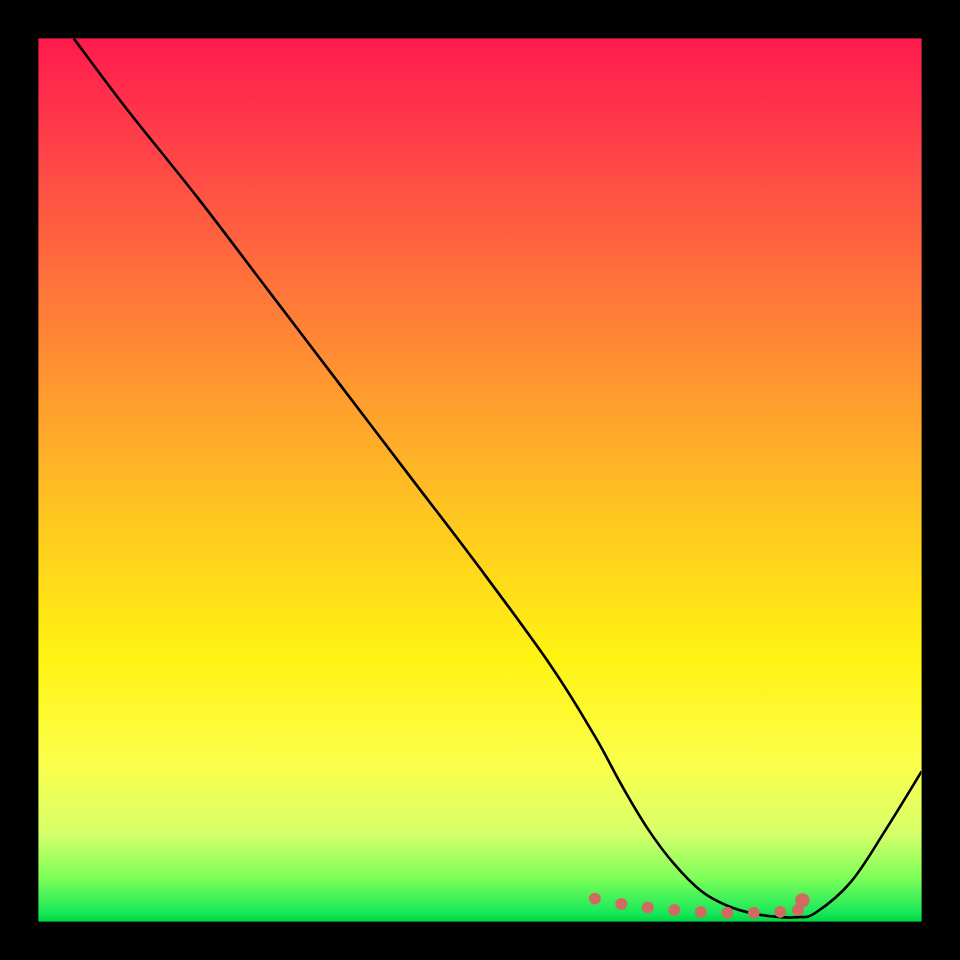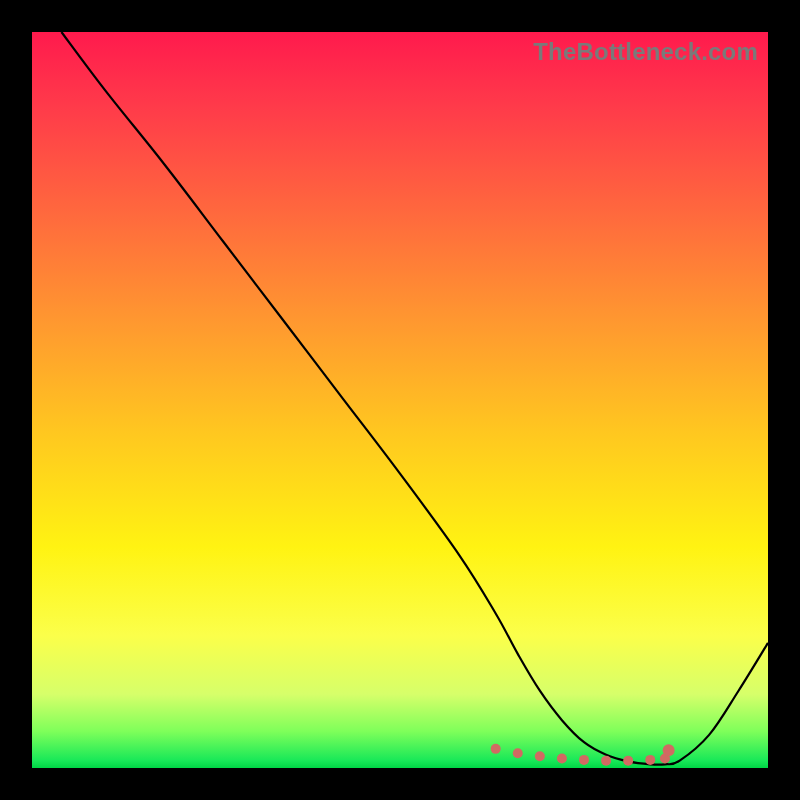--- a/index.html
+++ b/index.html
@@ -32,21 +32,20 @@
   }
   svg.curve { position: absolute; left: 0; top: 0; width: 736px; height: 736px; }
   .line { fill: none; stroke: #000; stroke-width: 2.2; }
   .dot { fill: #d16a62; }
 </style>
 </head>
 <body>
 
 <div class="stage">
   <div class="plot">
-    <div class="watermark">TheBottleneck.com</div>
     <svg class="curve" viewBox="0 0 736 736" preserveAspectRatio="none">
       <path class="line" d="M 29.44 0.00 C 37.39 10.60, 55.05 35.03, 73.60 58.88 C 92.15 82.73, 111.28 105.32, 132.48 132.48 C 153.68 159.64, 170.16 181.94, 191.36 209.76 C 212.56 237.58, 229.04 259.22, 250.24 287.04 C 271.44 314.86, 287.92 336.50, 309.12 364.32 C 330.32 392.14, 346.80 413.12, 368.00 441.60 C 389.20 470.08, 409.66 497.39, 426.88 522.56 C 444.10 547.73, 453.08 563.56, 463.68 581.44 C 474.28 599.32, 477.81 608.01, 485.76 621.92 C 493.71 635.83, 499.89 646.80, 507.84 658.72 C 515.79 670.64, 521.97 678.89, 529.92 688.16 C 537.87 697.43, 544.05 704.01, 552.00 710.24 C 559.95 716.47, 566.13 719.31, 574.08 722.75 C 582.03 726.20, 588.21 727.65, 596.16 729.38 C 604.11 731.10, 611.62 731.79, 618.24 732.32 C 624.86 732.85, 627.66 732.98, 632.96 732.32 C 638.26 731.66, 639.73 733.94, 647.68 728.64 C 655.63 723.34, 666.52 715.47, 677.12 702.88 C 687.72 690.29, 695.96 675.28, 706.56 658.72 C 717.16 642.16, 730.70 619.49, 736.00 610.88"></path>
       <g>
           <circle class="dot" r="5" cx="463.68" cy="716.86"></circle>
           <circle class="dot" r="5" cx="485.76" cy="721.28"></circle>
           <circle class="dot" r="5" cx="507.84" cy="724.22"></circle>
           <circle class="dot" r="5" cx="529.92" cy="726.43"></circle>
           <circle class="dot" r="5" cx="552.00" cy="727.90"></circle>
           <circle class="dot" r="5" cx="574.08" cy="728.64"></circle>
           <circle class="dot" r="5" cx="596.16" cy="728.64"></circle>

